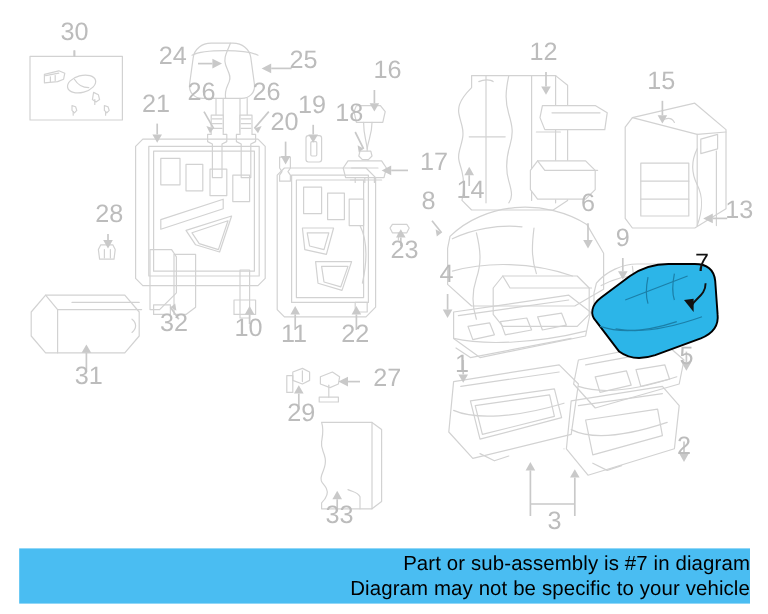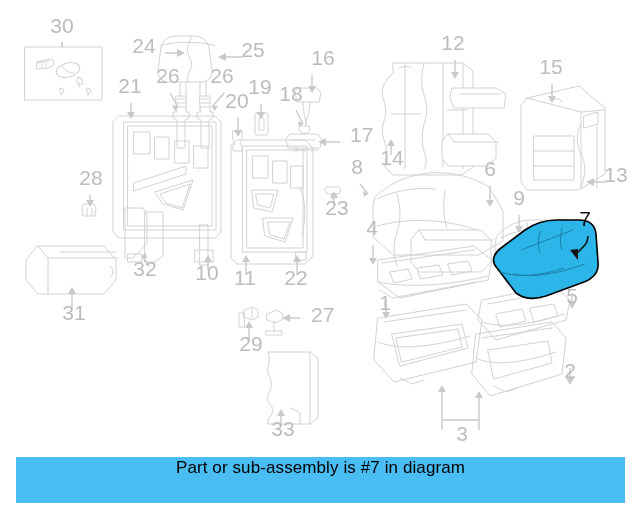--- a/index.html
+++ b/index.html
@@ -24,22 +24,22 @@
     display: block;
   }
   .banner {
     position: absolute;
     left: 16px;
     top: 457px;
     width: 609px;
     height: 46px;
     background: #4ABDF2;
     display: flex;
-    flex-direction: row;
-    align-items: flex-start;
+    flex-direction: column;
+    align-items: flex-end;
     justify-content: center;
     box-sizing: border-box;
   }
   .banner-line {
     color: #000000;
     font-family: "Liberation Sans", sans-serif;
     font-size: 17px;
     line-height: 21px;
     letter-spacing: 0.1px;
     white-space: nowrap;
@@ -471,15 +471,16 @@
       <text class="callout-num" x="62" y="33" text-anchor="middle">30</text>
       <text class="callout-num" x="74" y="320" text-anchor="middle">31</text>
       <text class="callout-num" x="145" y="276" text-anchor="middle">32</text>
       <text class="callout-num" x="283" y="436" text-anchor="middle">33</text>
     </g>
 
   </svg>
 
   <div class="banner">
     <div class="banner-line">Part or sub-assembly is #7 in diagram</div>
+    <div class="banner-line">Diagram may not be specific to your vehicle</div>
   </div>
 
 </div>
 
 </body></html>

